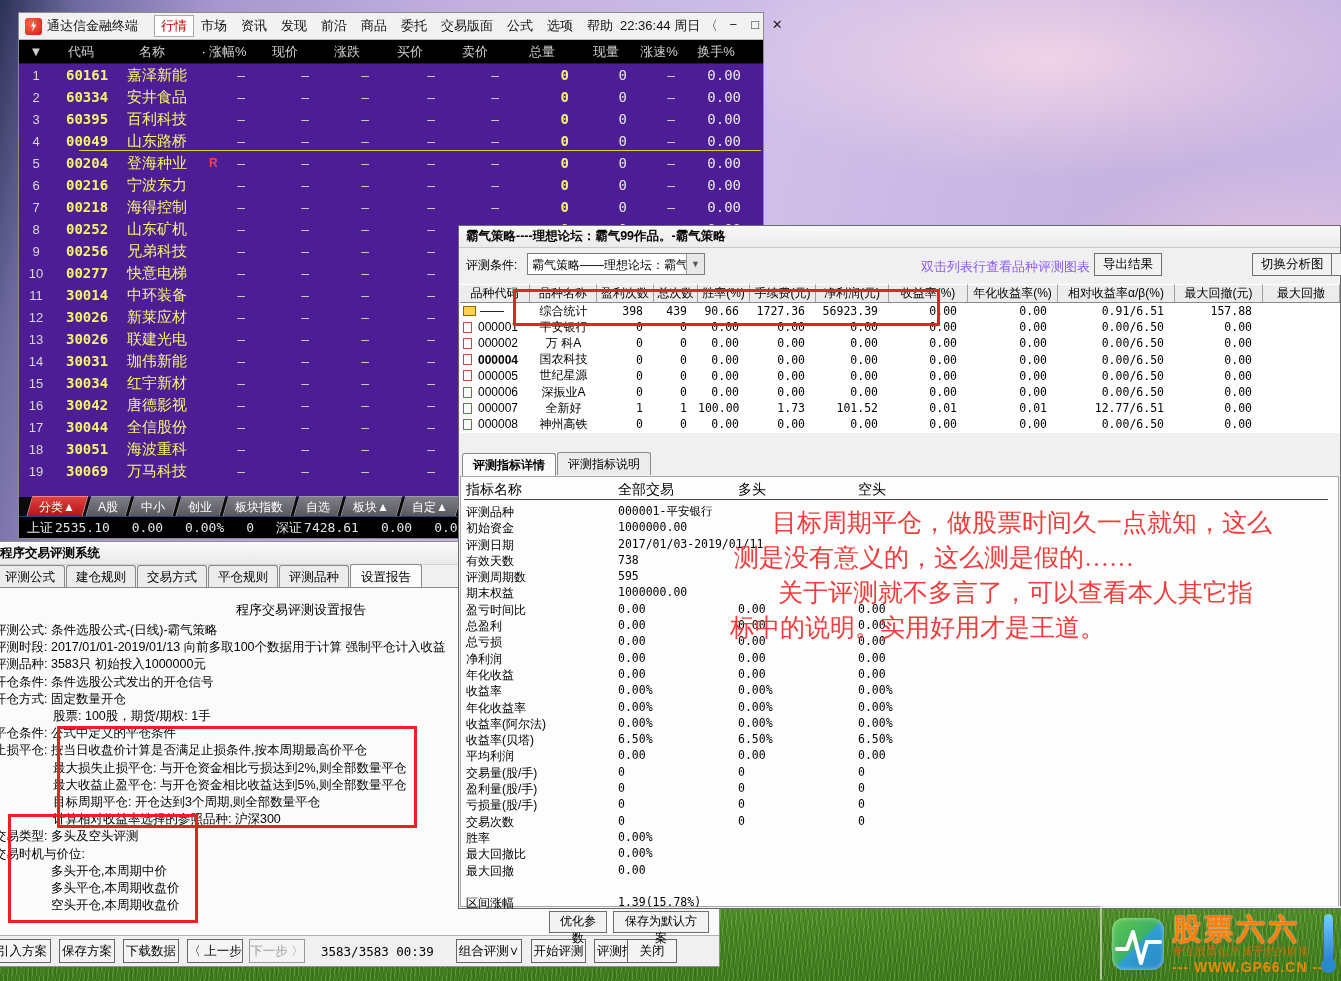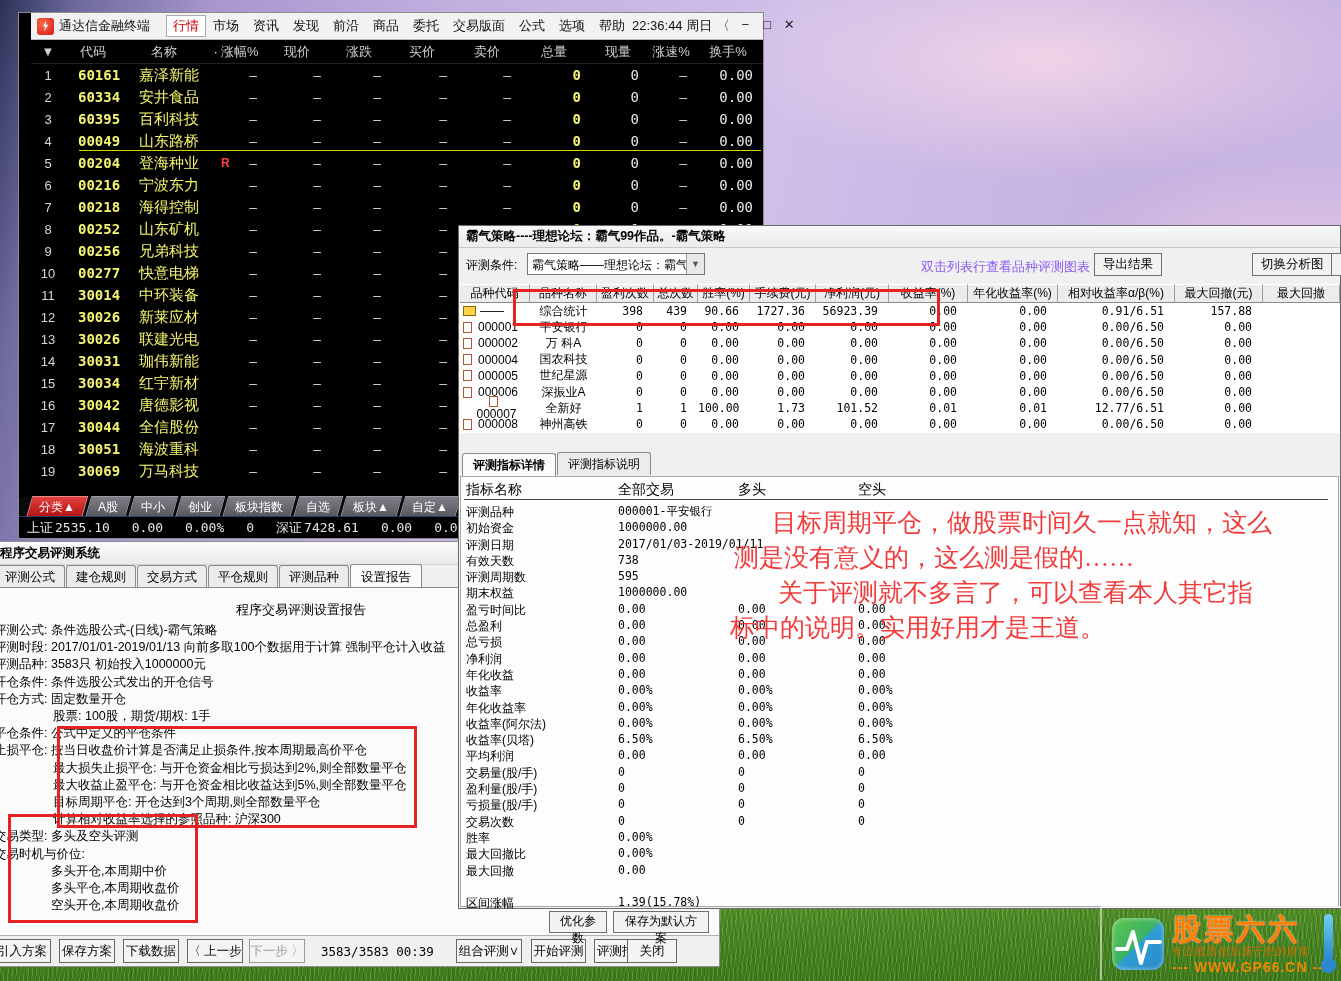--- a/index.html
+++ b/index.html
@@ -14,21 +14,21 @@
                radial-gradient(ellipse 300px 120px at 95% 25%,rgba(240,205,225,.5),rgba(240,205,225,0) 70%);}
   .grass{position:absolute;left:0;top:903px;width:1341px;height:78px;z-index:5;
     background:
       repeating-linear-gradient(83deg,rgba(30,80,10,.25) 0 2px,rgba(0,0,0,0) 2px 5px),
       repeating-linear-gradient(97deg,rgba(150,210,90,.30) 0 1px,rgba(0,0,0,0) 1px 4px),
       linear-gradient(180deg,#55912c 0%,#4a8526 40%,#3f7a1e 100%);
     border-top:1px solid #69a53c;}
 
   
   .tdx{position:absolute;left:18px;top:12px;width:746px;height:527px;z-index:10;
-    background:#000000;border:1px solid #8a8a8a;box-sizing:border-box;padding-left:12px;}
+    background:#4c1d95;border:1px solid #8a8a8a;box-sizing:border-box;}
   .menubar{height:26px;background:#f2f2f2;display:flex;align-items:center;font-size:13px;color:#111;
     padding:0 4px;border-bottom:1px solid #b8b8b8;}
   .applogo{width:17px;height:17px;border-radius:3px;margin:0 5px 0 2px;flex:0 0 auto;position:relative;
     background:radial-gradient(circle at 35% 35%,#ff6a48,#d01818);}
   .applogo:after{content:"";position:absolute;left:5px;top:3px;width:7px;height:11px;background:#fff;
     clip-path:polygon(60% 0,15% 55%,45% 55%,30% 100%,90% 38%,55% 38%);}
   .apptitle{margin-right:16px;white-space:nowrap;}
   .menu-item{padding:2px 7px;white-space:nowrap;}
   .menu-item.active{color:#cc0000;background:#fff;border:1px solid #aaa;padding:1px 6px;}
   .clock{margin-left:auto;white-space:nowrap;}
@@ -674,21 +674,21 @@
           <span class="dnum" style="width: 52px;">0.00</span>
           <span class="dnum" style="width: 66px;">0.00</span>
           <span class="dnum" style="width: 73px;">0.00</span>
           <span class="dnum" style="width: 79px;">0.00</span>
           <span class="dnum" style="width: 90px;">0.00</span>
           <span class="dnum" style="width: 117px;">0.00/6.50</span>
           <span class="dnum" style="width: 88px;">0.00</span>
           <span class="dnum" style="width: 77px;"></span>
         </div>
         <div class="drow">
-          <span class="d0" style="width: 70px;">
+          <span class="d0" style="width: 70px; font-weight: bold;">
             <span class="pico"></span>
             <span>000004</span>
           </span>
           <span class="dname" style="width: 67px;">国农科技</span>
           <span class="dnum" style="width: 57px;">0</span>
           <span class="dnum" style="width: 44px;">0</span>
           <span class="dnum" style="width: 52px;">0.00</span>
           <span class="dnum" style="width: 66px;">0.00</span>
           <span class="dnum" style="width: 73px;">0.00</span>
           <span class="dnum" style="width: 79px;">0.00</span>
@@ -725,21 +725,21 @@
           <span class="dnum" style="width: 52px;">0.00</span>
           <span class="dnum" style="width: 66px;">0.00</span>
           <span class="dnum" style="width: 73px;">0.00</span>
           <span class="dnum" style="width: 79px;">0.00</span>
           <span class="dnum" style="width: 90px;">0.00</span>
           <span class="dnum" style="width: 117px;">0.00/6.50</span>
           <span class="dnum" style="width: 88px;">0.00</span>
           <span class="dnum" style="width: 77px;"></span>
         </div>
         <div class="drow">
-          <span class="d0" style="width: 70px; flex-direction: column;">
+          <span class="d0" style="width: 70px;">
             <span class="pico"></span>
             <span>000007</span>
           </span>
           <span class="dname" style="width: 67px;">全新好</span>
           <span class="dnum" style="width: 57px;">1</span>
           <span class="dnum" style="width: 44px;">1</span>
           <span class="dnum" style="width: 52px;">100.00</span>
           <span class="dnum" style="width: 66px;">1.73</span>
           <span class="dnum" style="width: 73px;">101.52</span>
           <span class="dnum" style="width: 79px;">0.01</span>

